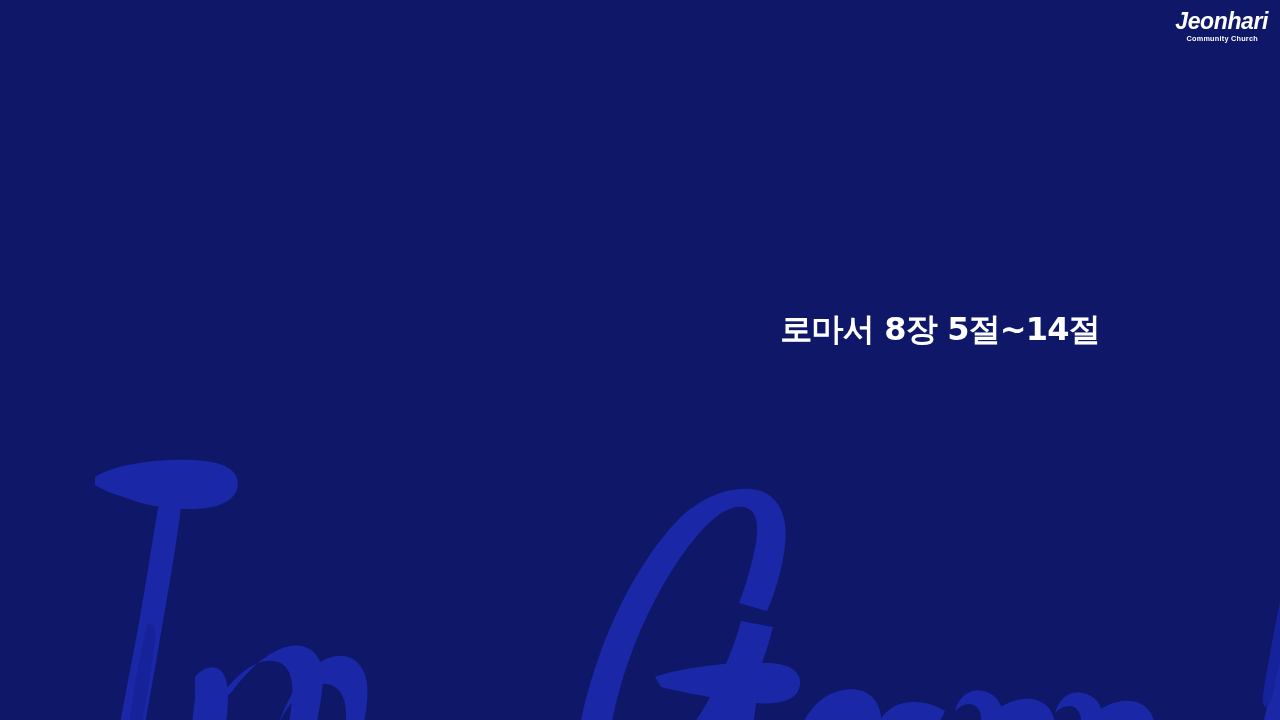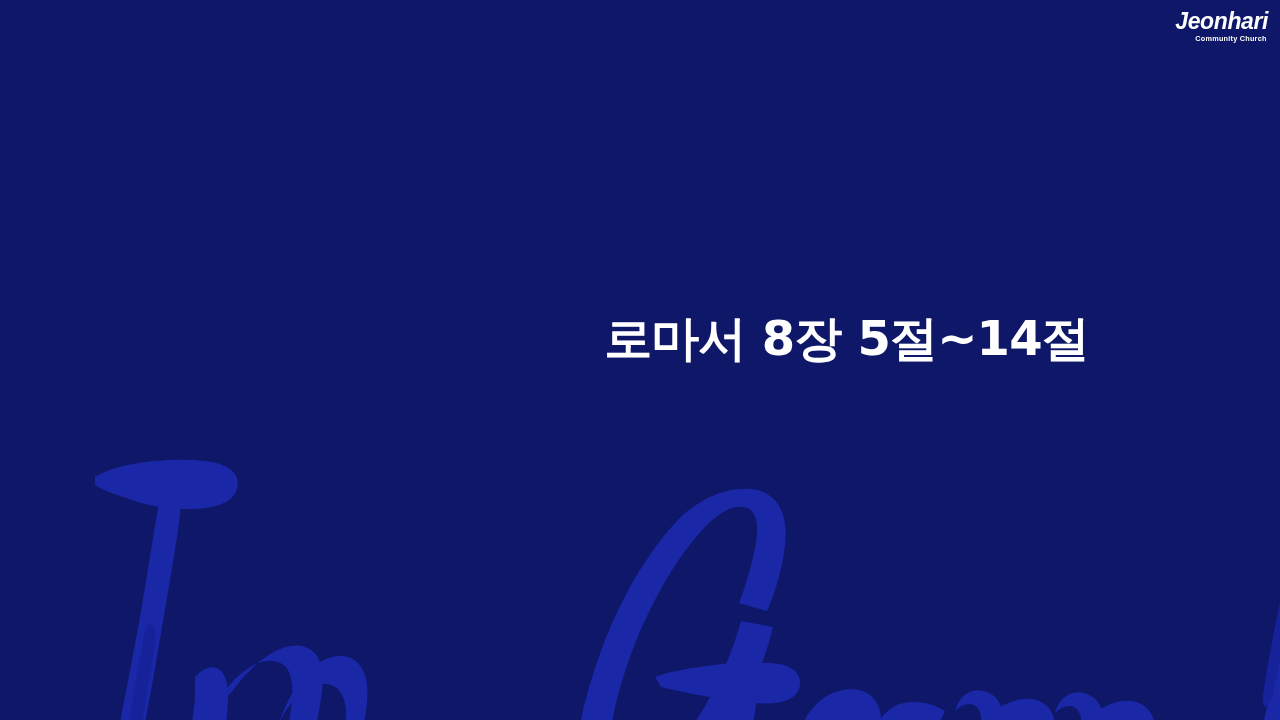--- a/index.html
+++ b/index.html
@@ -41,21 +41,21 @@
   }
   .wm-path-2 {
     fill: #16229a;
   }
 
   
   #logo {
     position: absolute;
     top: 9px;
     right: 12px;
-    text-align: right;
+    text-align: center;
     line-height: 1;
     user-select: none;
   }
   #logo-wordmark {
     display: block;
     font-family: "Liberation Sans", "DejaVu Sans", sans-serif;
     font-weight: 700;
     font-style: italic;
     font-size: 23px;
     letter-spacing: -0.4px;
@@ -93,28 +93,28 @@
     font-family: "DejaVu Sans", "Liberation Sans", sans-serif;
     font-weight: 700;
     font-size: 66px;
     line-height: 1.18;
     letter-spacing: -1.2px;
     color: #ffffff;
     white-space: nowrap;
   }
   #scripture-reference {
     position: absolute;
-    left: 189px;
+    left: 200px;
     top: 310px;
     width: 900px;
     margin: 0;
     text-align: right;
     font-family: "DejaVu Sans", "Liberation Sans", sans-serif;
     font-weight: 700;
-    font-size: 48px;
+    font-size: 32px;
     line-height: 1.2;
     letter-spacing: -0.8px;
     color: #ffffff;
     white-space: nowrap;
   }
 </style>
 </head>
 <body>
 
 <div id="slide">

